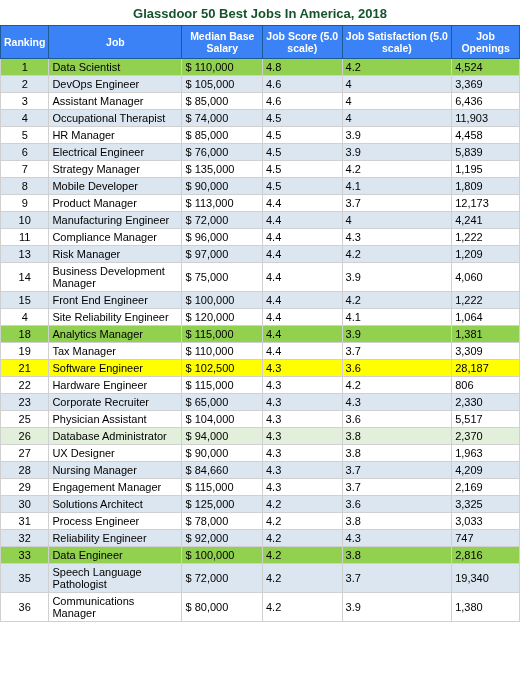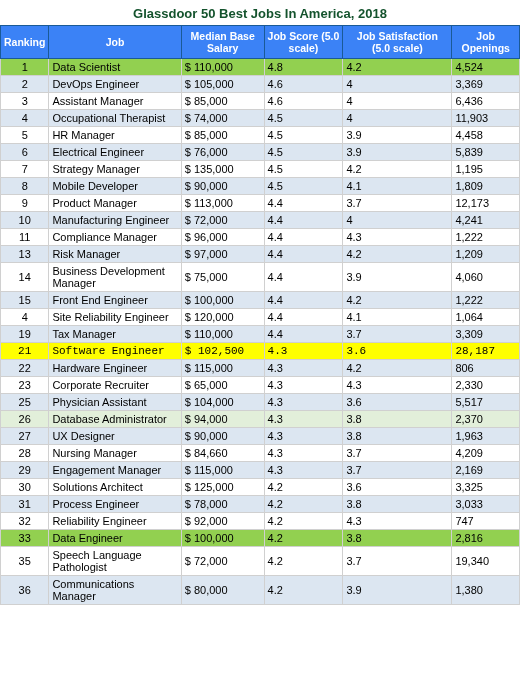--- a/index.html
+++ b/index.html
@@ -36,21 +36,21 @@
     tbody tr { border: 1px solid #d0d0d0; }
     tbody tr:nth-child(even) { background: #dce6f1; }
     tbody tr:nth-child(odd) { background: #fff; }
     tbody td {
       padding: 2px 3px;
       border: 1px solid #d0d0d0;
       color: #000;
     }
     tbody td:first-child { text-align: center; }
     .highlight-green { background: #92d050 !important; }
-    .highlight-yellow { background: #ffff00 !important; font-family: Liberation Mono, monospace; }
+    .highlight-yellow { background: #ffff00 !important; }
     .highlight-light-green { background: #e2efda !important; }
   </style>
 </head>
 <body>
 
 <div class="title">Glassdoor 50 Best Jobs In America, 2018</div>
 
 <table>
   <thead>
     <tr>
@@ -176,20 +176,28 @@
         <td>1,222</td>
       </tr>
       <tr>
         <td>4</td>
         <td>Site Reliability Engineer</td>
         <td>$ 120,000</td>
         <td>4.4</td>
         <td>4.1</td>
         <td>1,064</td>
       </tr>
+      <tr class="highlight-green">
+        <td>18</td>
+        <td>Analytics Manager</td>
+        <td>$ 115,000</td>
+        <td>4.4</td>
+        <td>3.9</td>
+        <td>1,381</td>
+      </tr>
       <tr>
         <td>19</td>
         <td>Tax Manager</td>
         <td>$ 110,000</td>
         <td>4.4</td>
         <td>3.7</td>
         <td>3,309</td>
       </tr>
       <tr class="highlight-yellow">
         <td>21</td>

